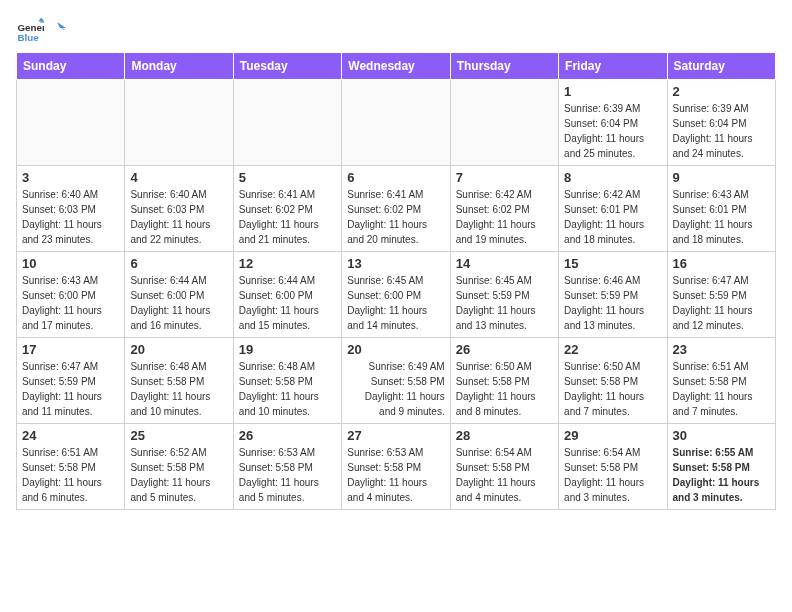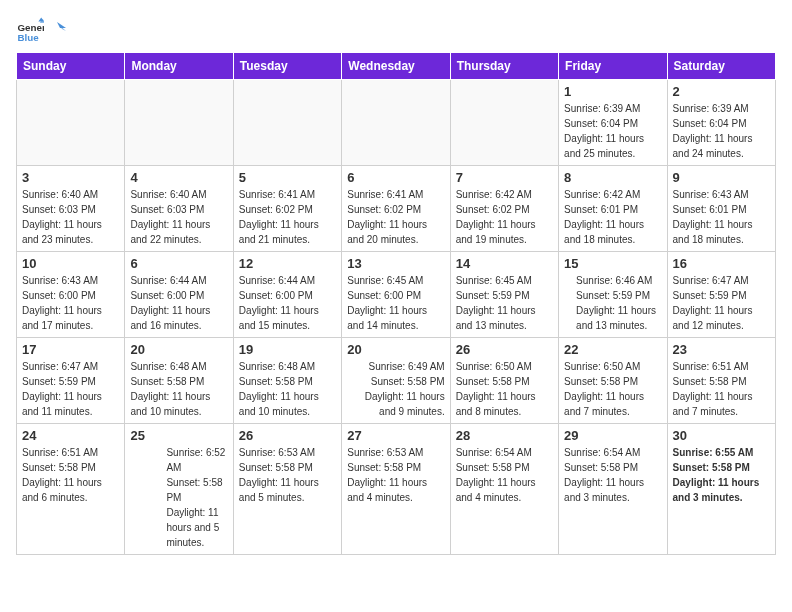--- a/index.html
+++ b/index.html
@@ -38,21 +38,21 @@
       font-size: 15px;
       color: #555;
       margin-top: 2px;
     }
     .calendar {
       width: 100%;
       border-collapse: collapse;
       font-size: 11px;
     }
     .calendar th {
-      background: #6d28d9;
+      background: #8b5cf6;
       color: #fff;
       text-align: left;
       padding: 6px 6px;
       font-size: 12px;
       font-weight: bold;
       border: 1px solid #fff;
     }
     .calendar td {
       border: 1px solid #d0d0d0;
       vertical-align: top;
@@ -207,21 +207,21 @@
 Daylight: 11 hours and 14 minutes.</div>
         </td>
         <td>
           <span class="day-number">14</span>
           <div class="day-info" style="white-space: pre-line;">Sunrise: 6:45 AM
 Sunset: 5:59 PM
 Daylight: 11 hours and 13 minutes.</div>
         </td>
         <td>
           <span class="day-number">15</span>
-          <div class="day-info" style="white-space: pre-line; margin-left: 12px;">Sunrise: 6:46 AM
+          <div class="day-info" style="white-space: pre-line;">Sunrise: 6:46 AM
 Sunset: 5:59 PM
 Daylight: 11 hours and 13 minutes.</div>
         </td>
         <td>
           <span class="day-number">16</span>
           <div class="day-info" style="white-space: pre-line;">Sunrise: 6:47 AM
 Sunset: 5:59 PM
 Daylight: 11 hours and 12 minutes.</div>
         </td>
       </tr>
@@ -271,21 +271,21 @@
       </tr>
       <tr>
         <td>
           <span class="day-number">24</span>
           <div class="day-info" style="white-space: pre-line;">Sunrise: 6:51 AM
 Sunset: 5:58 PM
 Daylight: 11 hours and 6 minutes.</div>
         </td>
         <td>
           <span class="day-number">25</span>
-          <div class="day-info" style="white-space: pre-line; margin-left: 36px;">Sunrise: 6:52 AM
+          <div class="day-info" style="white-space: pre-line;">Sunrise: 6:52 AM
 Sunset: 5:58 PM
 Daylight: 11 hours and 5 minutes.</div>
         </td>
         <td>
           <span class="day-number">26</span>
           <div class="day-info" style="white-space: pre-line;">Sunrise: 6:53 AM
 Sunset: 5:58 PM
 Daylight: 11 hours and 5 minutes.</div>
         </td>
         <td>

